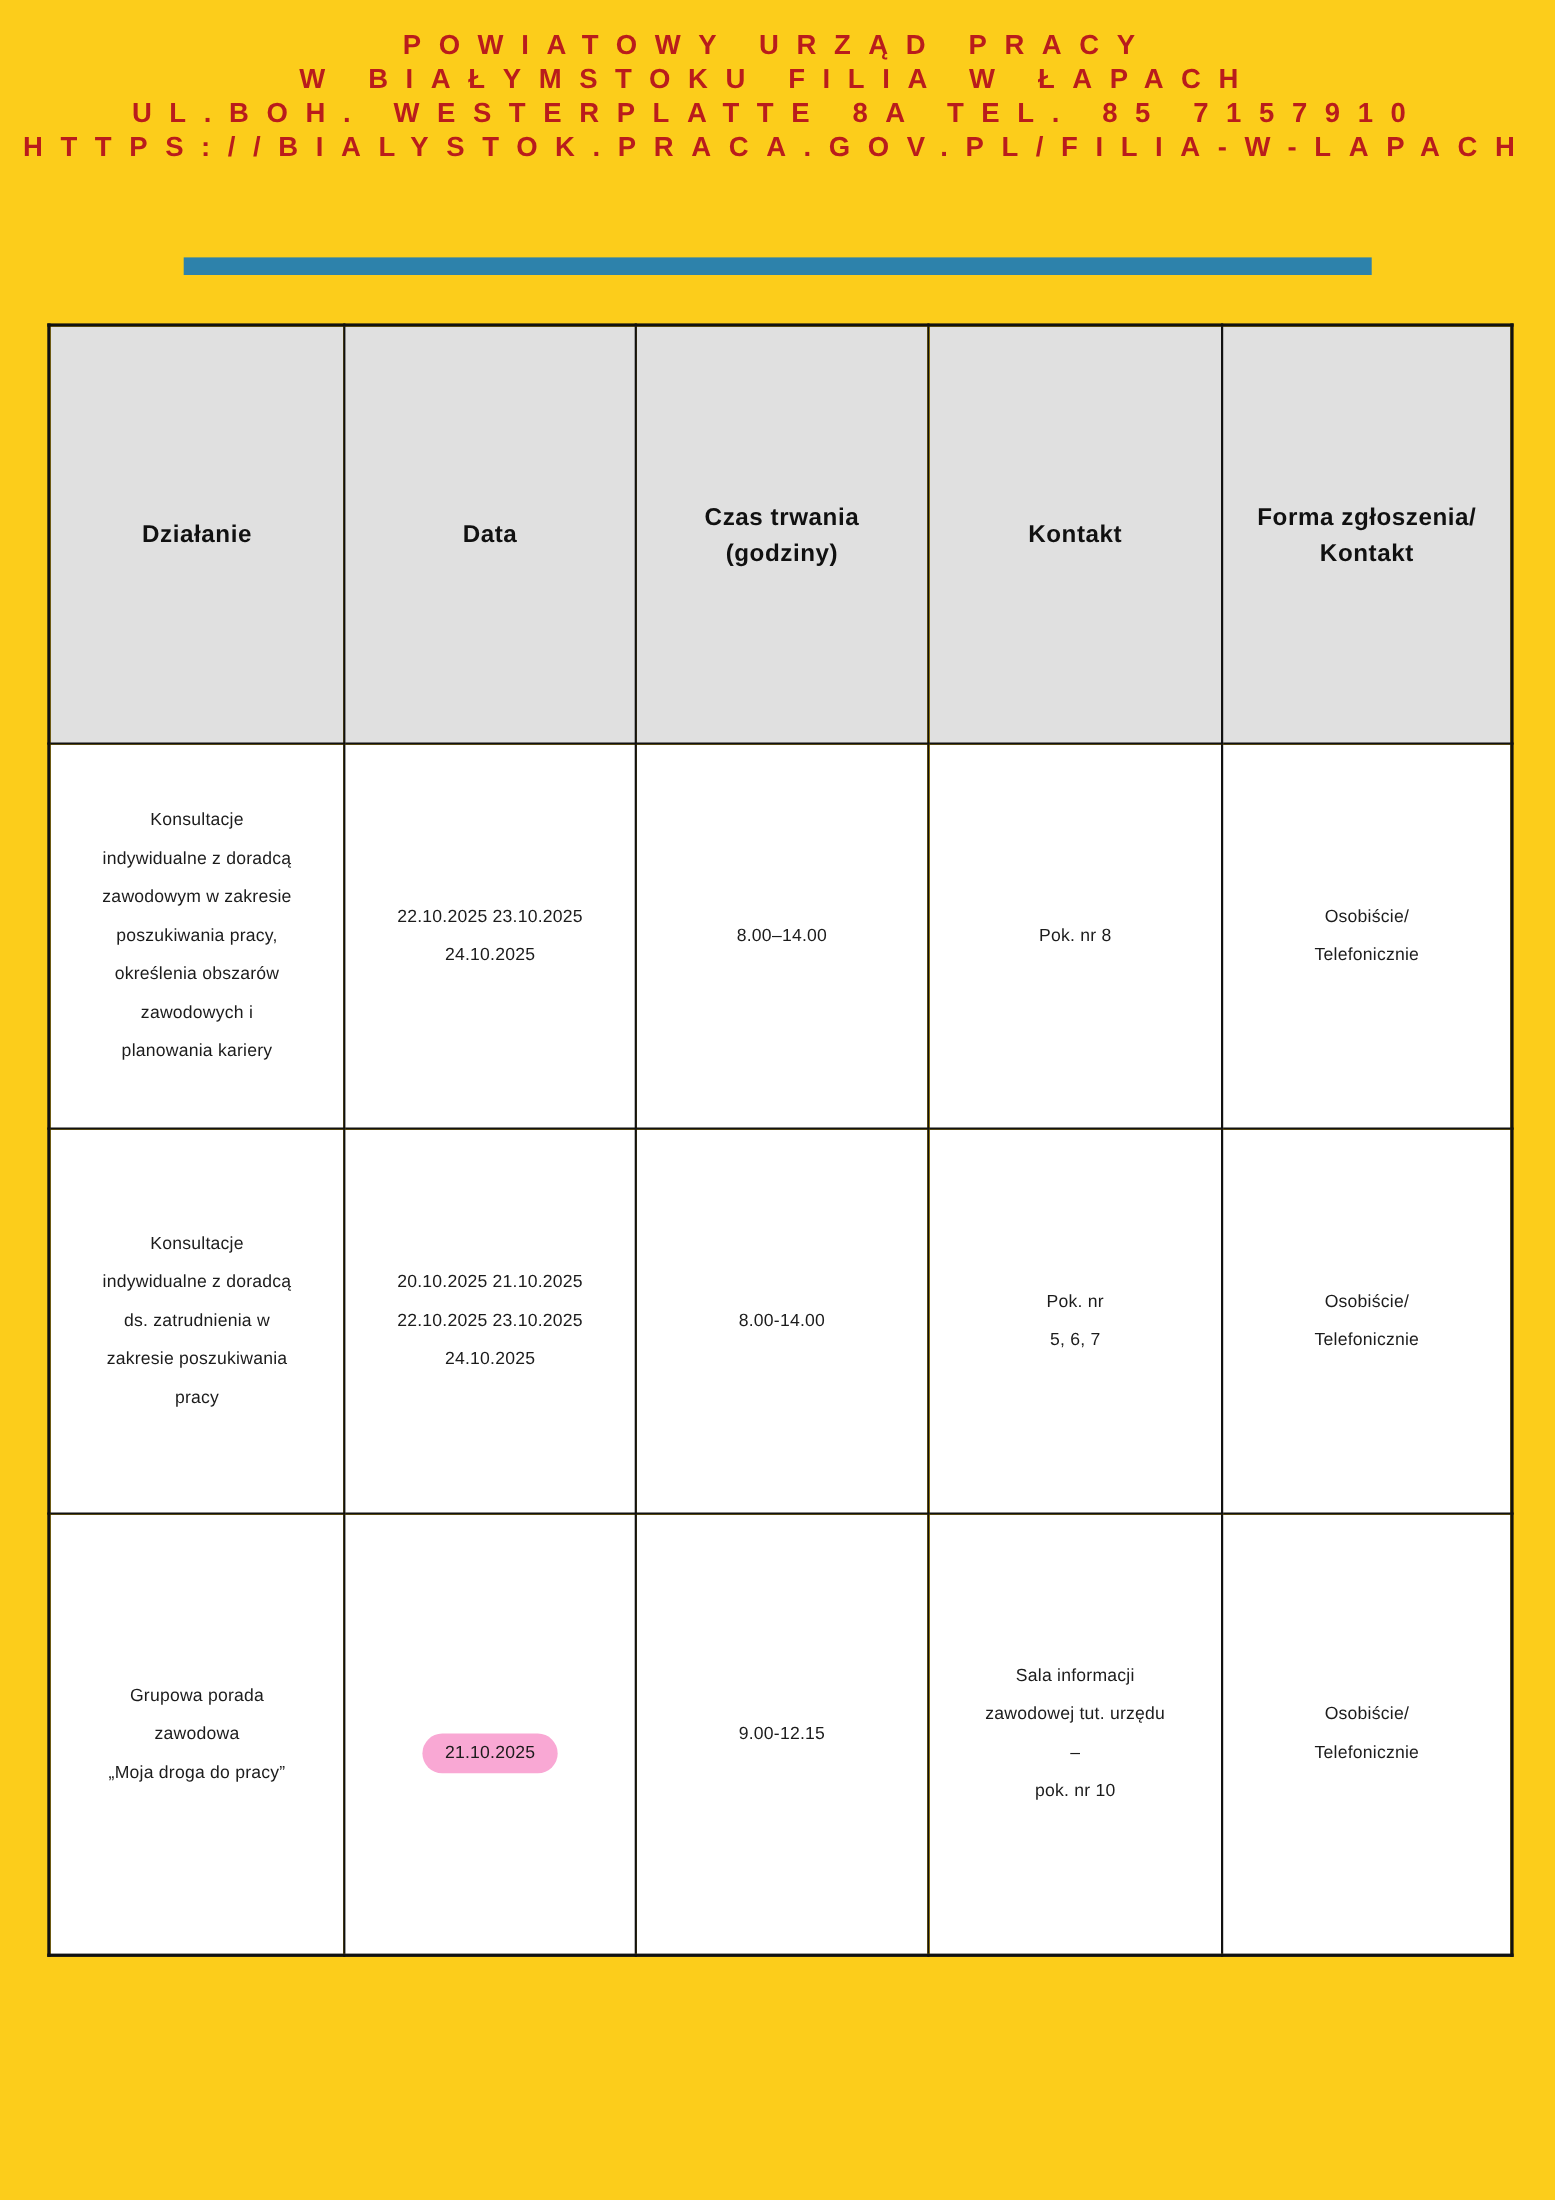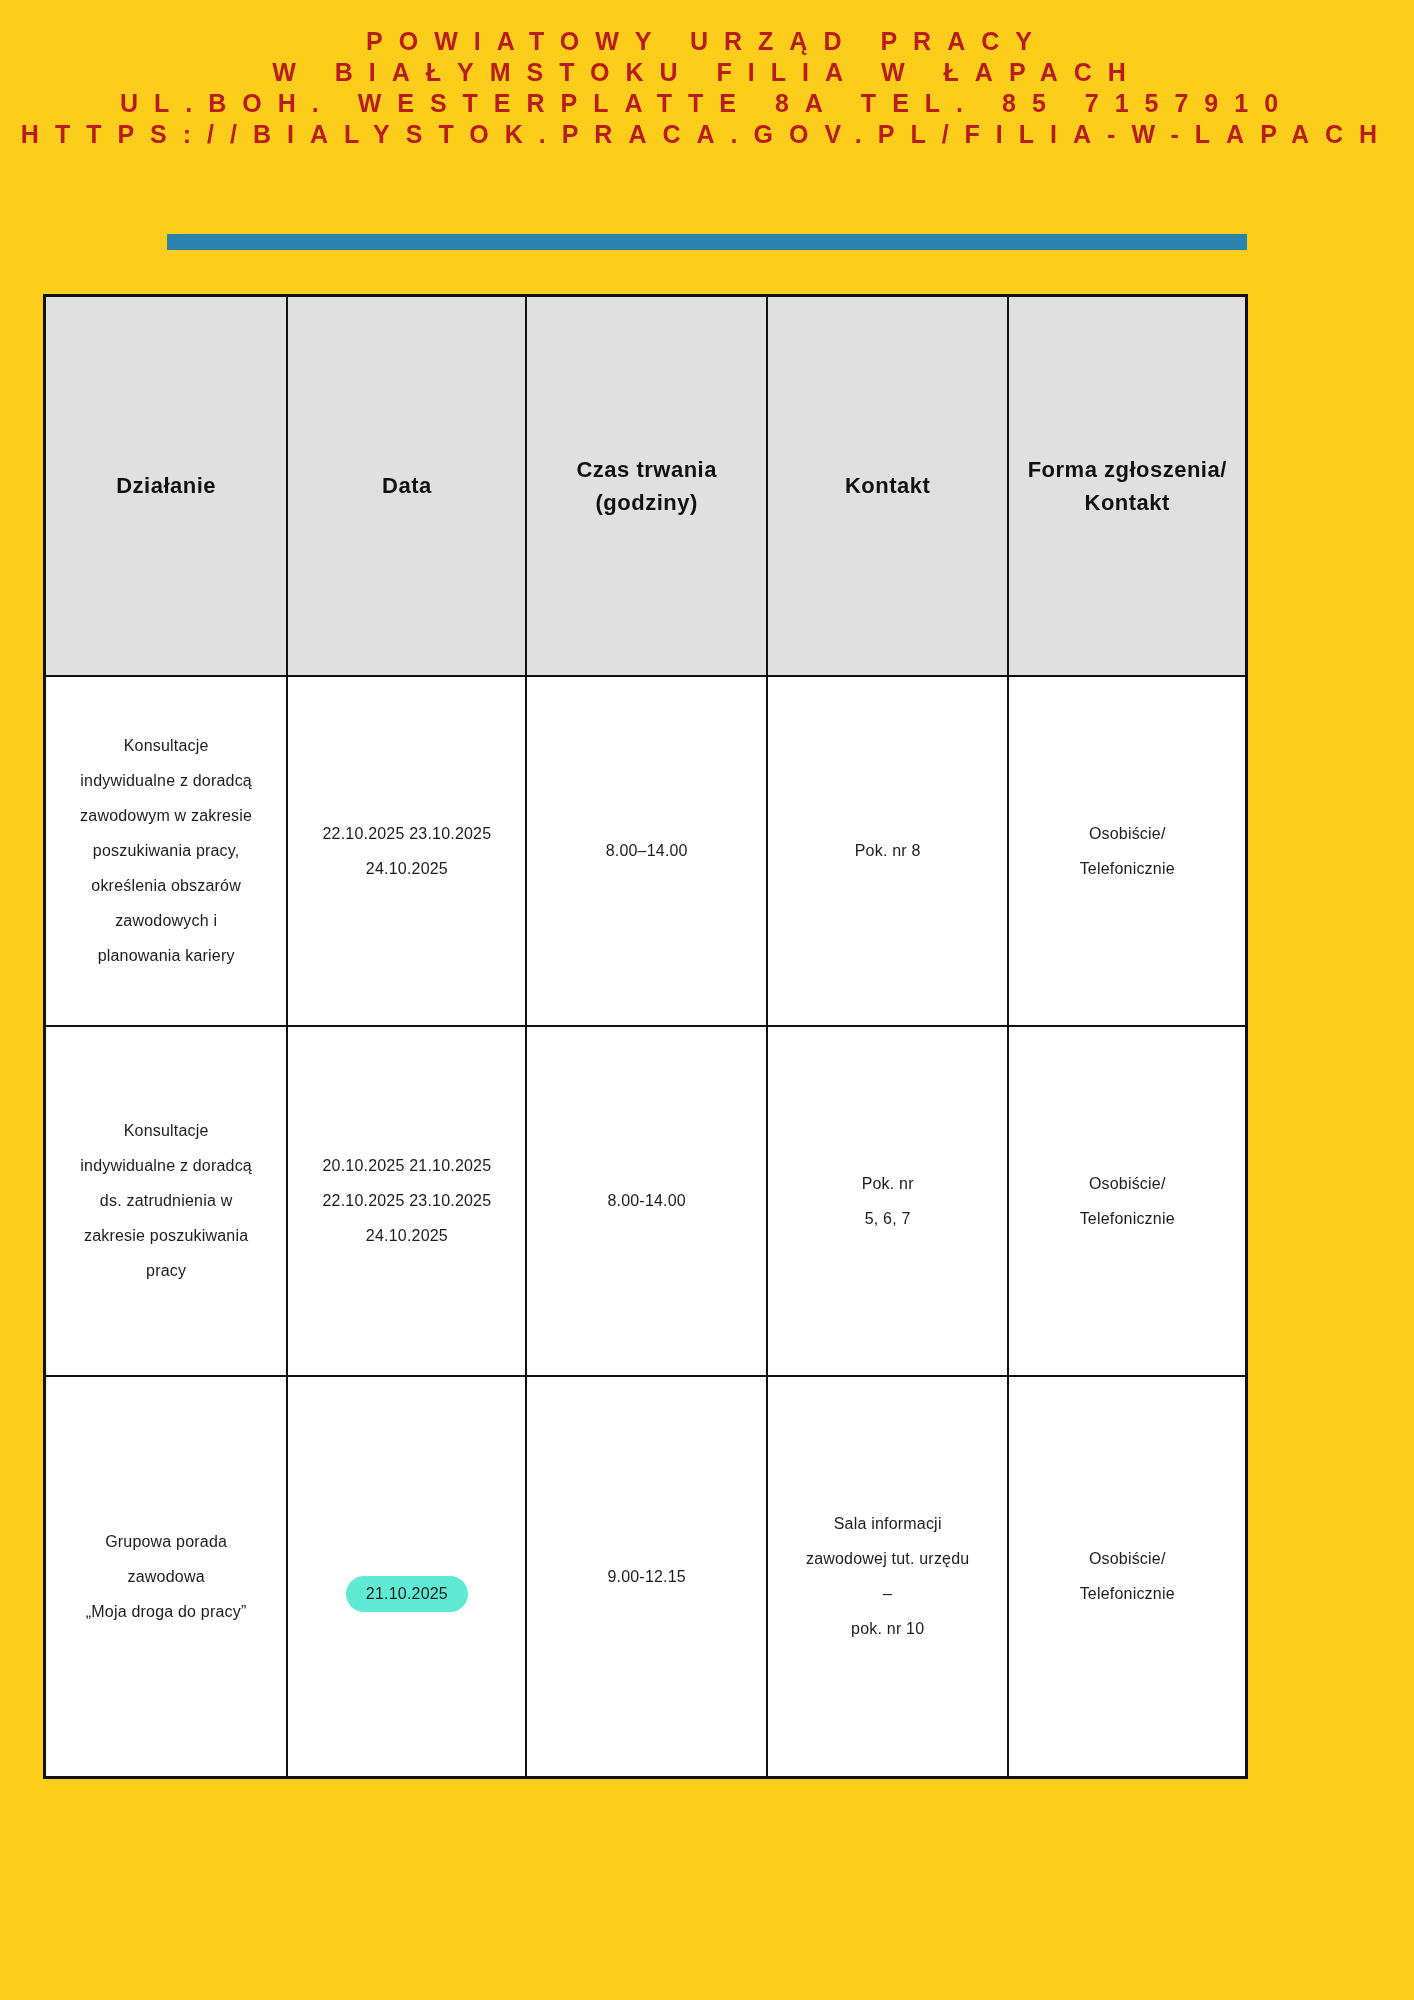--- a/index.html
+++ b/index.html
@@ -32,21 +32,21 @@
     white-space: nowrap;
   }
   .divider {
     width: 1080px;
     height: 16px;
     background: #2d82ab;
     margin: 84px auto 0 auto;
   }
   table.schedule {
     margin: 44px 16px 0 43px;
-    width: 1205px;
+    width: 1333px;
     border-collapse: collapse;
     table-layout: fixed;
     border: 3px solid #111111;
   }
   .schedule th,
   .schedule td {
     border: 2px solid #111111;
     text-align: center;
     vertical-align: middle;
     white-space: pre-line;
@@ -68,21 +68,21 @@
     color: #1c1c1c;
     font-size: 16px;
     line-height: 35px;
     letter-spacing: 0.2px;
   }
   tr.row-1 { height: 350px; }
   tr.row-2 { height: 350px; }
   tr.row-3 { height: 402px; }
   .pill {
     display: inline-block;
-    background: #5eead4;
+    background: #f9a8d4;
     border-radius: 20px;
     padding: 3px 20px;
     line-height: 30px;
   }
 </style>
 </head>
 <body>
 
 <div class="page">
 

